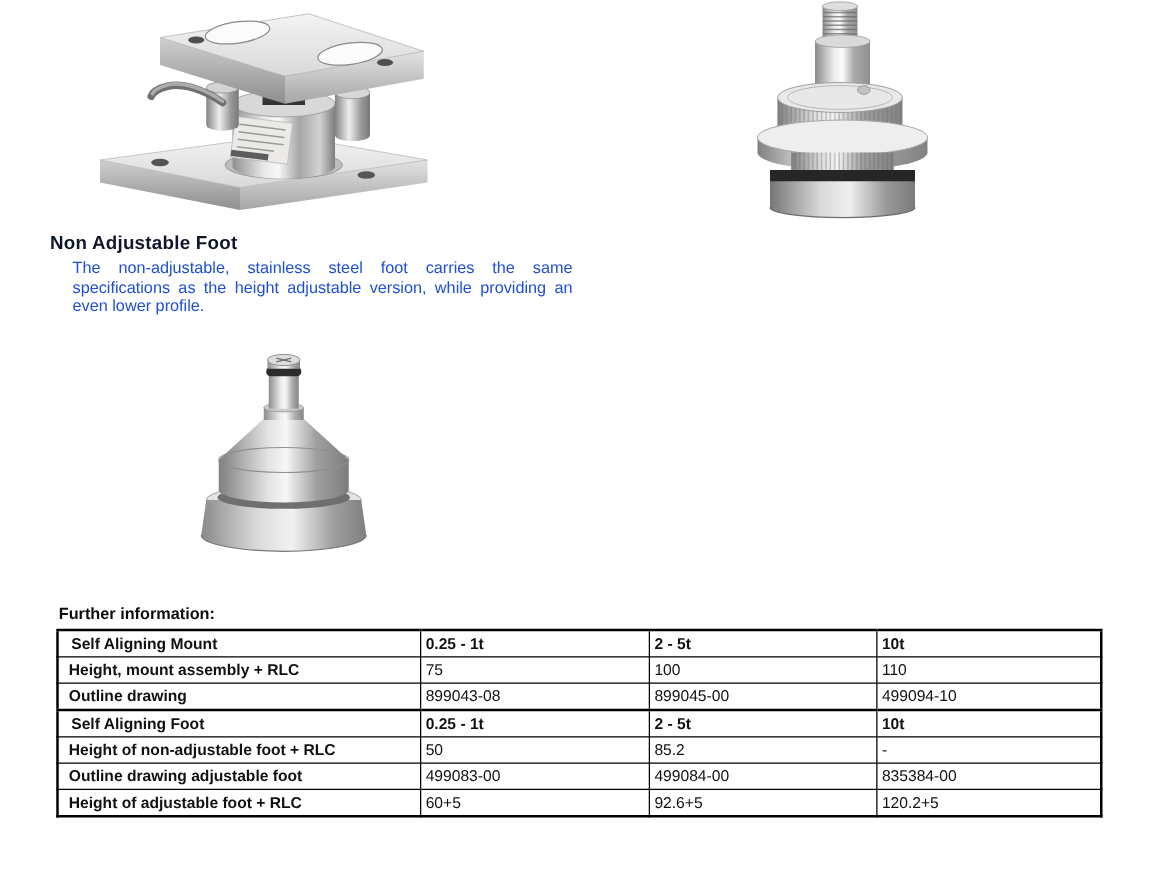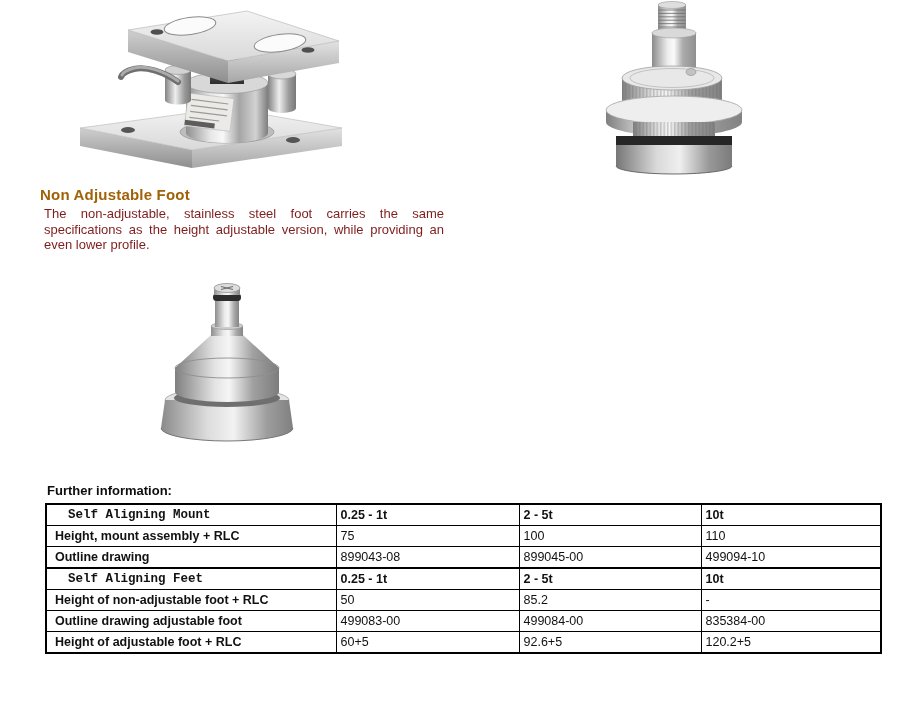--- a/index.html
+++ b/index.html
@@ -4,25 +4,25 @@
 <style>
   html,body{margin:0;padding:0;}
   body{
     width:921px;height:701px;background:#ffffff;position:relative;
     font-family:"Liberation Sans","DejaVu Sans",sans-serif;color:#111;
     overflow:hidden;
   }
   .photo{position:absolute;}
   .heading{
     position:absolute;left:40px;top:186px;
-    font-size:15px;font-weight:bold;letter-spacing:.2px;color:#a16207;text-align:right;
+    font-size:15px;font-weight:bold;letter-spacing:.2px;color:#0f172a;text-align:right;
   }
   .bodytext{
-    position:absolute;left:44px;top:206px;width:400px;
-    font-size:13px;line-height:15.5px;text-align:justify;color:#7f1d1d;
+    position:absolute;left:58px;top:206px;width:400px;
+    font-size:13px;line-height:15.5px;text-align:justify;color:#1d4ed8;
   }
   .tbl-caption{
     position:absolute;left:47px;top:483px;
     font-size:13px;font-weight:bold;color:#0d0d0d;
   }
   .spec-table{
     position:absolute;left:45px;top:503px;width:835px;
     border-collapse:collapse;table-layout:fixed;
     border:2px solid #000;
     font-size:12.5px;
@@ -30,21 +30,21 @@
   .spec-table td{
     border:1px solid #000;height:20px;padding:0 4px;
     white-space:nowrap;overflow:hidden;vertical-align:middle;
   }
   .spec-table col.c0{width:290px}
   .spec-table col.c1{width:183px}
   .spec-table col.c2{width:182px}
   .spec-table col.c3{width:180px}
   .spec-table td.lbl{font-weight:bold;padding-left:8px;}
   .spec-table tr.sec td{border-top:2px solid #000;}
-  .spec-table tr.sec td.lbl{padding-left:21px;font-family:Liberation Mono, monospace;}
+  .spec-table tr.sec td.lbl{padding-left:10px;}
   .spec-table td.val{text-align:left;font-weight:normal;}
   .spec-table tr.sec td.val{font-weight:bold;}
 </style>
 </head>
 <body>
 
 <div class="photo" style="left:80px;top:8px;width:265px;height:160px">
   <svg width="265" height="160" viewBox="0 0 265 160">
     <defs>
       <linearGradient id="pt" x1="0" y1="0" x2="0" y2="1">
@@ -257,21 +257,21 @@
       <td class="val">100</td>
       <td class="val">110</td>
     </tr>
     <tr>
       <td class="lbl">Outline drawing</td>
       <td class="val">899043-08</td>
       <td class="val">899045-00</td>
       <td class="val">499094-10</td>
     </tr>
     <tr class="sec">
-      <td class="lbl">Self Aligning Feet</td>
+      <td class="lbl">Self Aligning Foot</td>
       <td class="val">0.25 - 1t</td>
       <td class="val">2 - 5t</td>
       <td class="val">10t</td>
     </tr>
     <tr>
       <td class="lbl">Height of non-adjustable foot + RLC</td>
       <td class="val">50</td>
       <td class="val">85.2</td>
       <td class="val">-</td>
     </tr>

